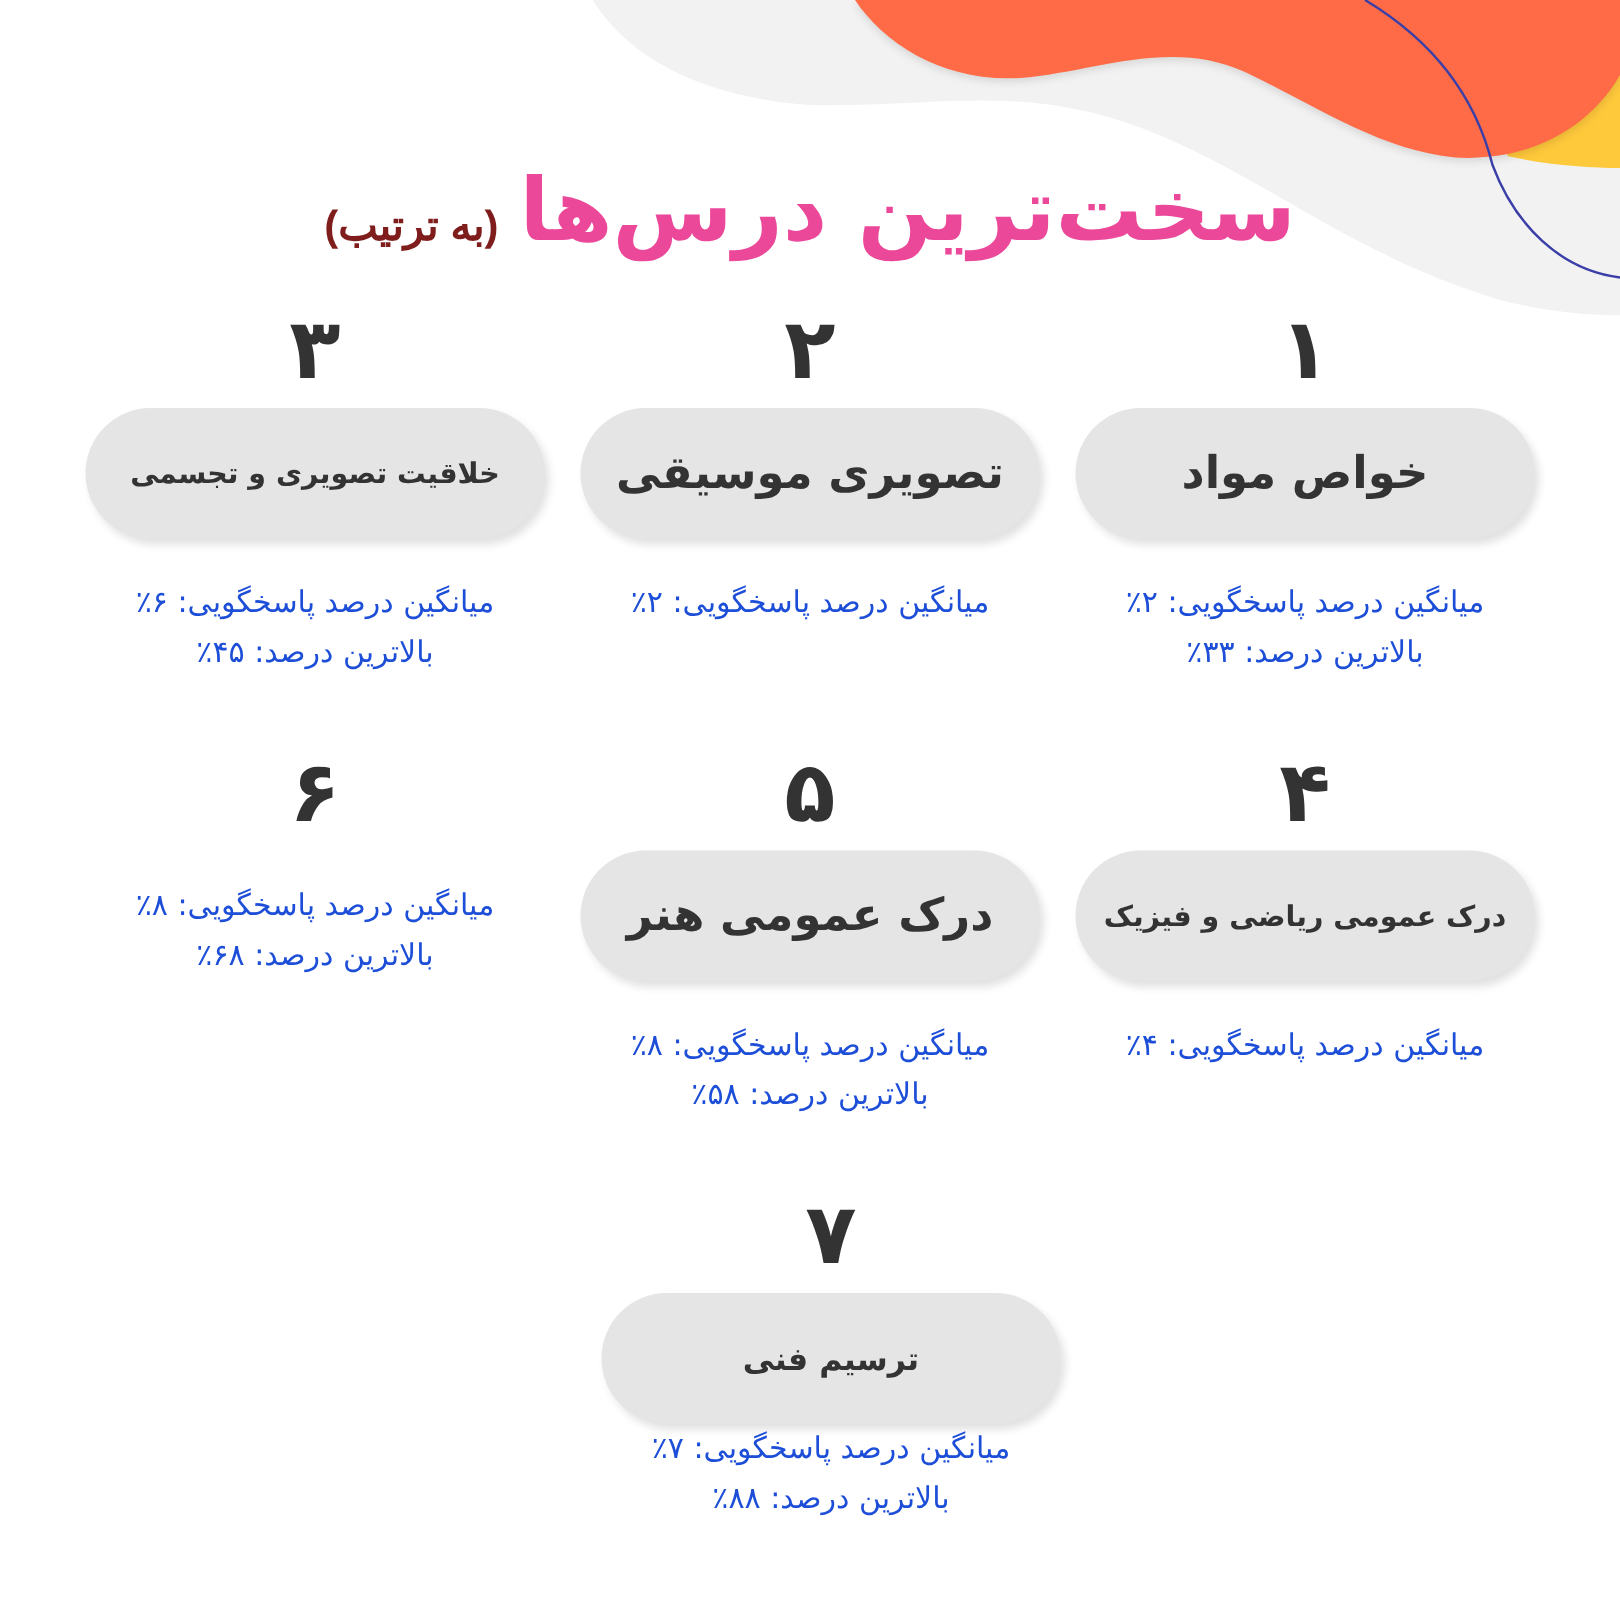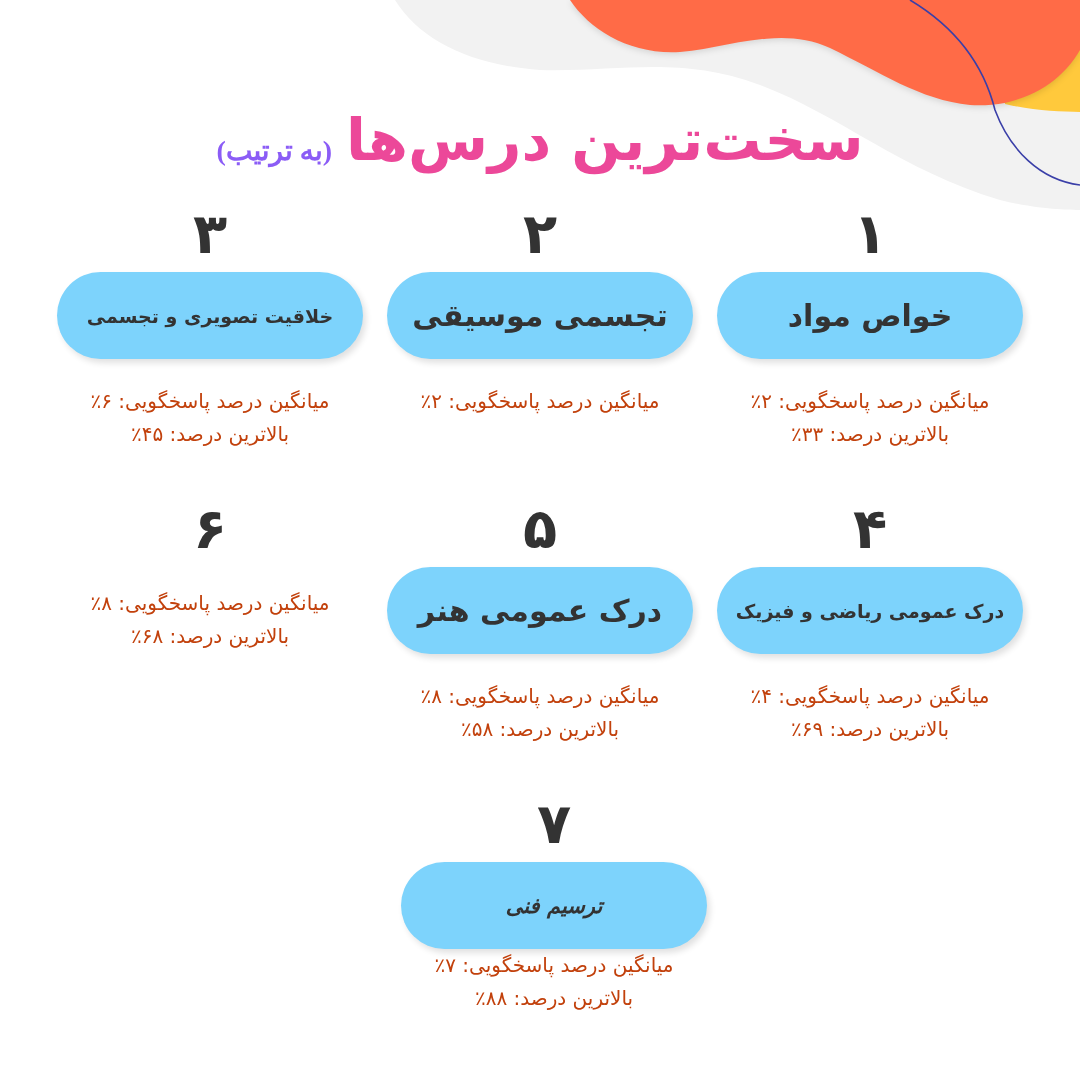--- a/index.html
+++ b/index.html
@@ -11,44 +11,44 @@
     .title-wrap {
       position: absolute; top: 100px; left: 0; width: 1080px;
       display: flex; justify-content: center; align-items: flex-end;
       direction: rtl; gap: 14px; z-index: 2;
     }
     .title-main {
       font-family: "DejaVu Sans", sans-serif; font-weight: bold;
       font-size: 58px; color: #ec4899; line-height: 80px; letter-spacing: -1px;
     }
     .title-sub {
-      font-family: Liberation Serif, serif; font-weight: bold;
-      font-size: 28px; color: #8b5cf6; line-height: 58px;
+      font-family: Liberation Sans, sans-serif; font-weight: bold;
+      font-size: 28px; color: #7f1d1d; line-height: 58px;
     }
 
     .item { position: absolute; width: 306px; z-index: 2; text-align: center; }
     .rank {
       font-family: "DejaVu Sans", sans-serif; font-weight: bold;
       font-size: 56px; line-height: 60px; color: #333333; height: 62px;
     }
     .pill {
       margin-top: 6px; height: 87px; border-radius: 44px;
-      background: #7dd3fc;
+      background: #e5e5e5;
       box-shadow: 3px 4px 6px rgba(0,0,0,0.12);
       display: flex; align-items: center; justify-content: center;
       font-family: "DejaVu Sans", sans-serif; font-weight: bold;
       color: #333333; white-space: nowrap; padding: 0 14px;
     }
     .pill.lg { font-size: 30px; }
-    .pill.md { font-size: 21px; font-style: italic; }
+    .pill.md { font-size: 21px; }
     .pill.sm { font-size: 19px; }
     .stats { margin-top: 26px; direction: rtl; }
     .stat-line {
       font-family: "DejaVu Sans", sans-serif; font-size: 20px; line-height: 33px;
-      color: #c2410c; white-space: nowrap;
+      color: #1d4ed8; white-space: nowrap;
     }
 
     .col-r { left: 717px; }
     .col-m { left: 387px; }
     .col-l { left: 57px; }
     .row1 { top: 204px; }
     .row2 { top: 499px; }
     .row3 { top: 794px; left: 401px; }
   </style>
 </head>
@@ -70,41 +70,40 @@
   <div class="rank">۱</div>
   <div class="pill lg">خواص مواد</div>
   <div class="stats">
     <div class="stat-line">میانگین درصد پاسخگویی: ۲٪</div>
     <div class="stat-line">بالاترین درصد: ۳۳٪</div>
   </div>
 </div>
 
 <div class="item col-m row1">
   <div class="rank">۲</div>
-  <div class="pill lg">تجسمی موسیقی</div>
+  <div class="pill lg">تصویری موسیقی</div>
   <div class="stats">
     <div class="stat-line">میانگین درصد پاسخگویی: ۲٪</div>
   </div>
 </div>
 
 <div class="item col-l row1">
   <div class="rank">۳</div>
   <div class="pill sm">خلاقیت تصویری و تجسمی</div>
   <div class="stats">
     <div class="stat-line">میانگین درصد پاسخگویی: ۶٪</div>
     <div class="stat-line">بالاترین درصد: ۴۵٪</div>
   </div>
 </div>
 
 <div class="item col-r row2">
   <div class="rank">۴</div>
   <div class="pill sm">درک عمومی ریاضی و فیزیک</div>
   <div class="stats">
     <div class="stat-line">میانگین درصد پاسخگویی: ۴٪</div>
-    <div class="stat-line">بالاترین درصد: ۶۹٪</div>
   </div>
 </div>
 
 <div class="item col-m row2">
   <div class="rank">۵</div>
   <div class="pill lg">درک عمومی هنر</div>
   <div class="stats">
     <div class="stat-line">میانگین درصد پاسخگویی: ۸٪</div>
     <div class="stat-line">بالاترین درصد: ۵۸٪</div>
   </div>

